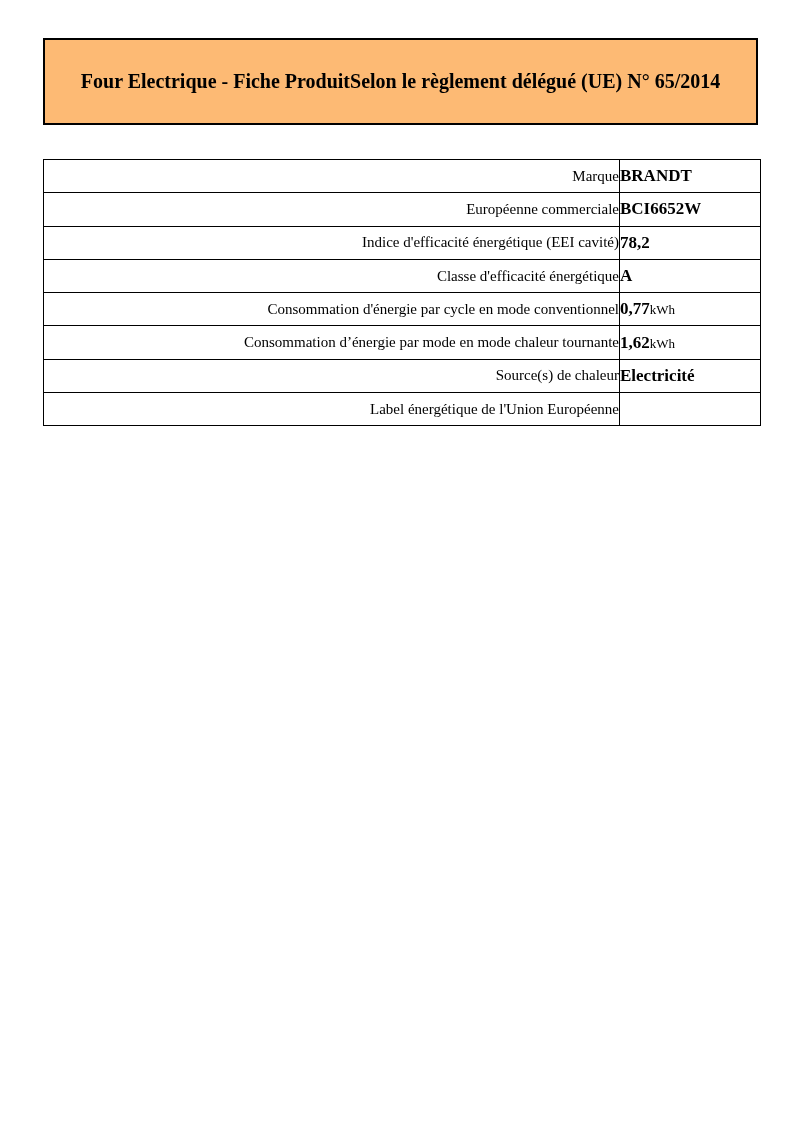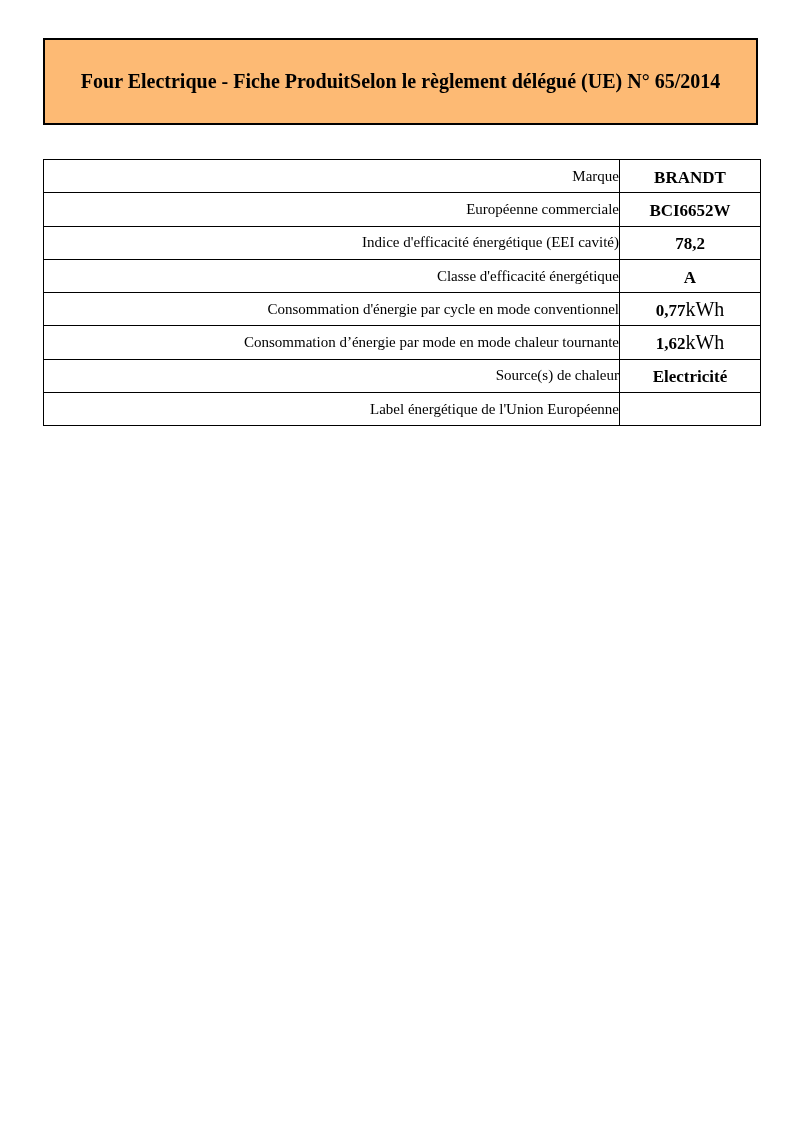--- a/index.html
+++ b/index.html
@@ -58,28 +58,28 @@
     }
     td.label-cell {
       width: 575px;
       text-align: right;
       padding-right: 10px;
       font-size: 15px;
       white-space: nowrap;
     }
     td.value-cell {
       width: 140px;
-      text-align: center;
+      text-align: left;
       font-weight: bold;
       font-size: 17px;
       white-space: nowrap;
     }
     .unit {
       font-weight: normal;
-      font-size: 20px;
+      font-size: 13px;
     }
   </style>
 </head>
 <body>
 
 <div class="page">
 
   <div class="header-box">
     <div class="header-line">Four Electrique - Fiche Produit</div>
     <div class="header-line">Selon le règlement délégué (UE) N° 65/2014</div>

